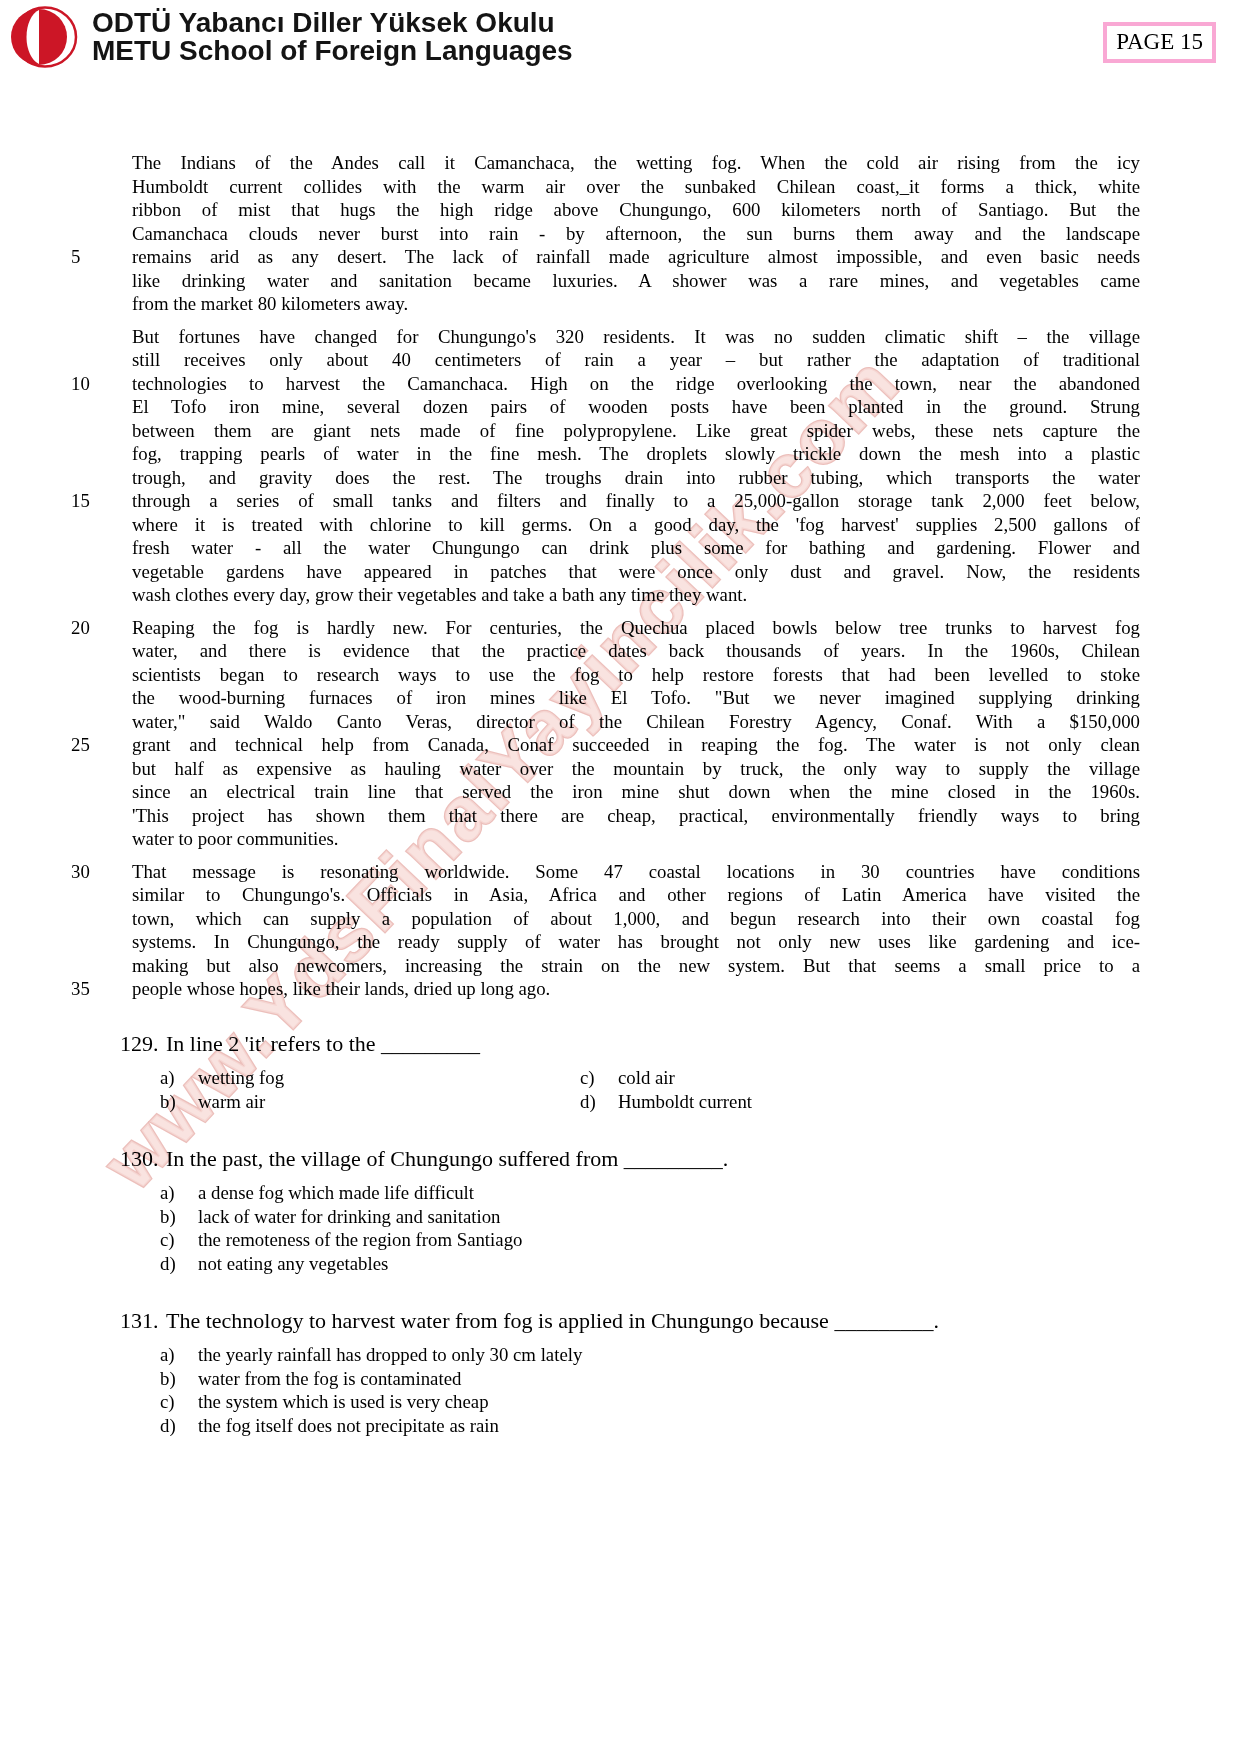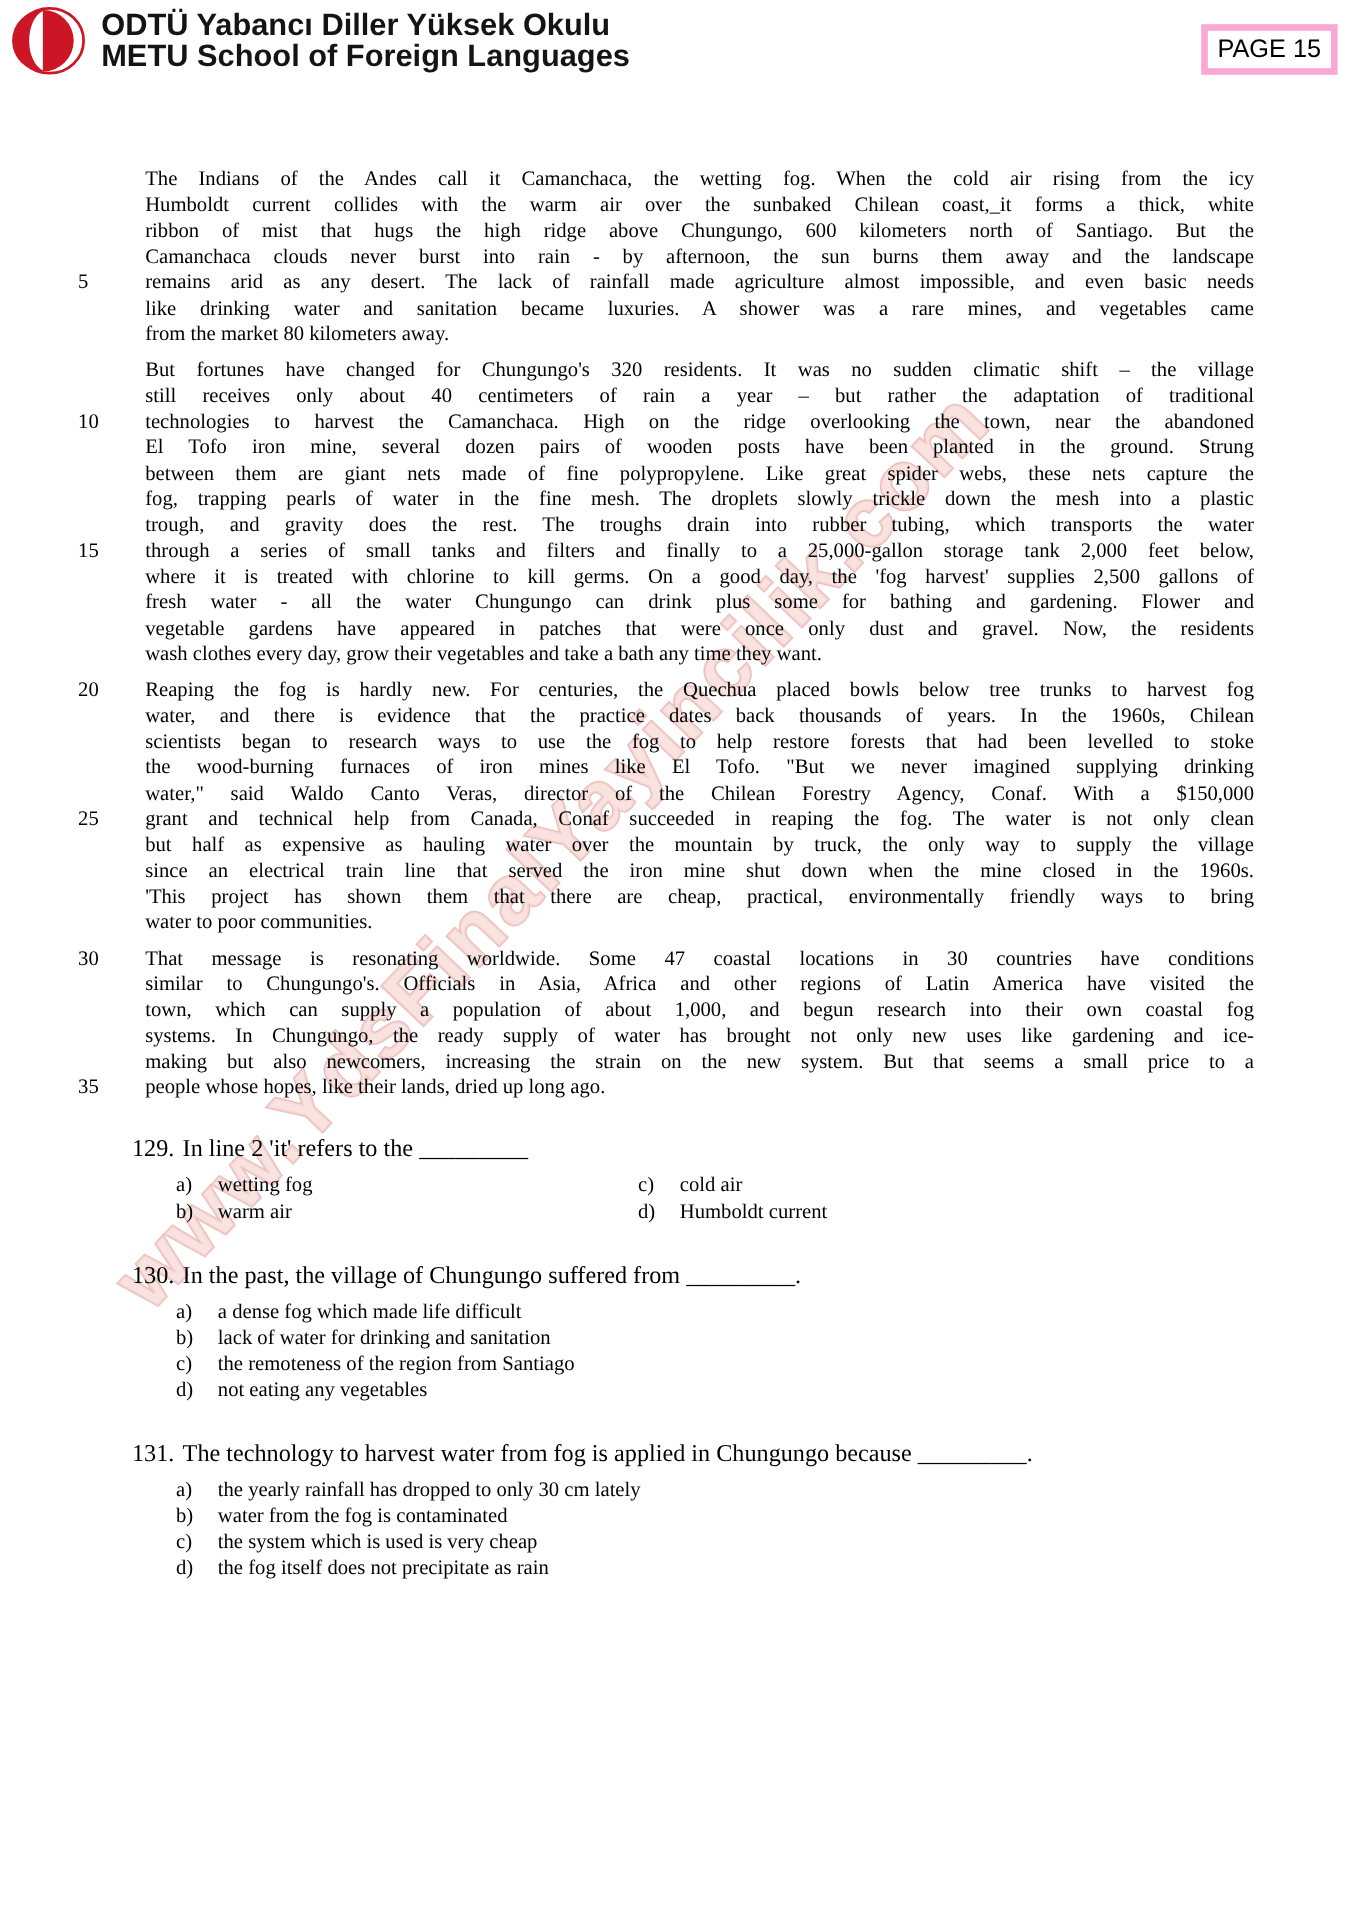--- a/index.html
+++ b/index.html
@@ -10,22 +10,22 @@
   }
   
   .logo { position:absolute; left:8px; top:4px; width:70px; height:68px; }
   .header-title {
     position:absolute; left:92px; top:9px;
     font-family:"Liberation Sans", sans-serif; font-weight:bold;
     font-size:28px; line-height:28px; color:#141414; white-space:nowrap;
   }
   .pagebox {
     position:absolute; right:24px; top:22px;
-    border:6px solid #f9a8d4; padding:3px 9px 4px 9px;
-    font-family:Liberation Sans, sans-serif; font-size:23px; color:#000;
+    border:4px solid #f9a8d4; padding:3px 9px 4px 9px;
+    font-family:Liberation Serif, serif; font-size:23px; color:#000;
     background:#fff;
   }
   
   .watermark-svg { position:absolute; left:0; top:0; pointer-events:none; }
   
   .passage { position:absolute; top:151px; left:0; width:1128px; z-index:2;padding-left:12px; }
   .paragraph { margin:0 0 9px 0; }
   .pline { display:flex; line-height:23.5px; }
   .lnum {
     flex:0 0 120px; width:120px; box-sizing:border-box; padding-left:59px;

